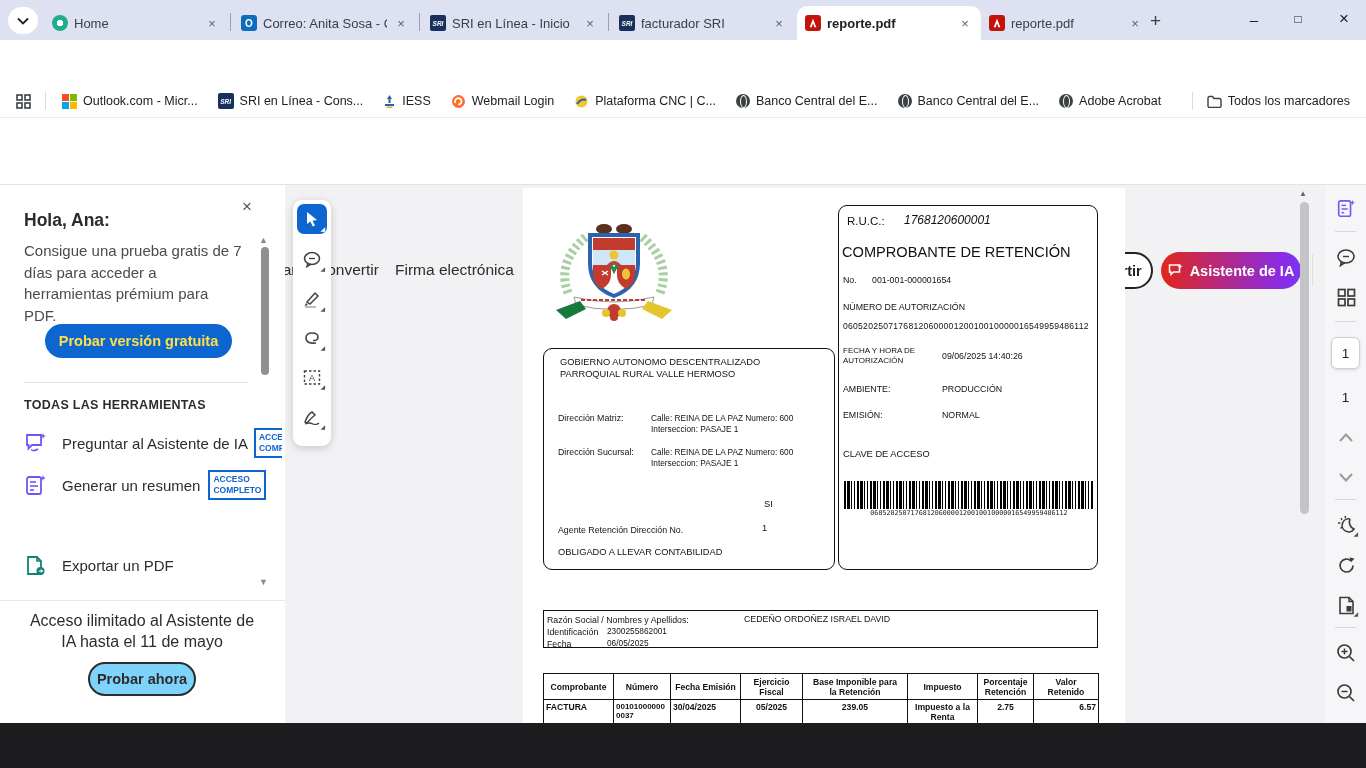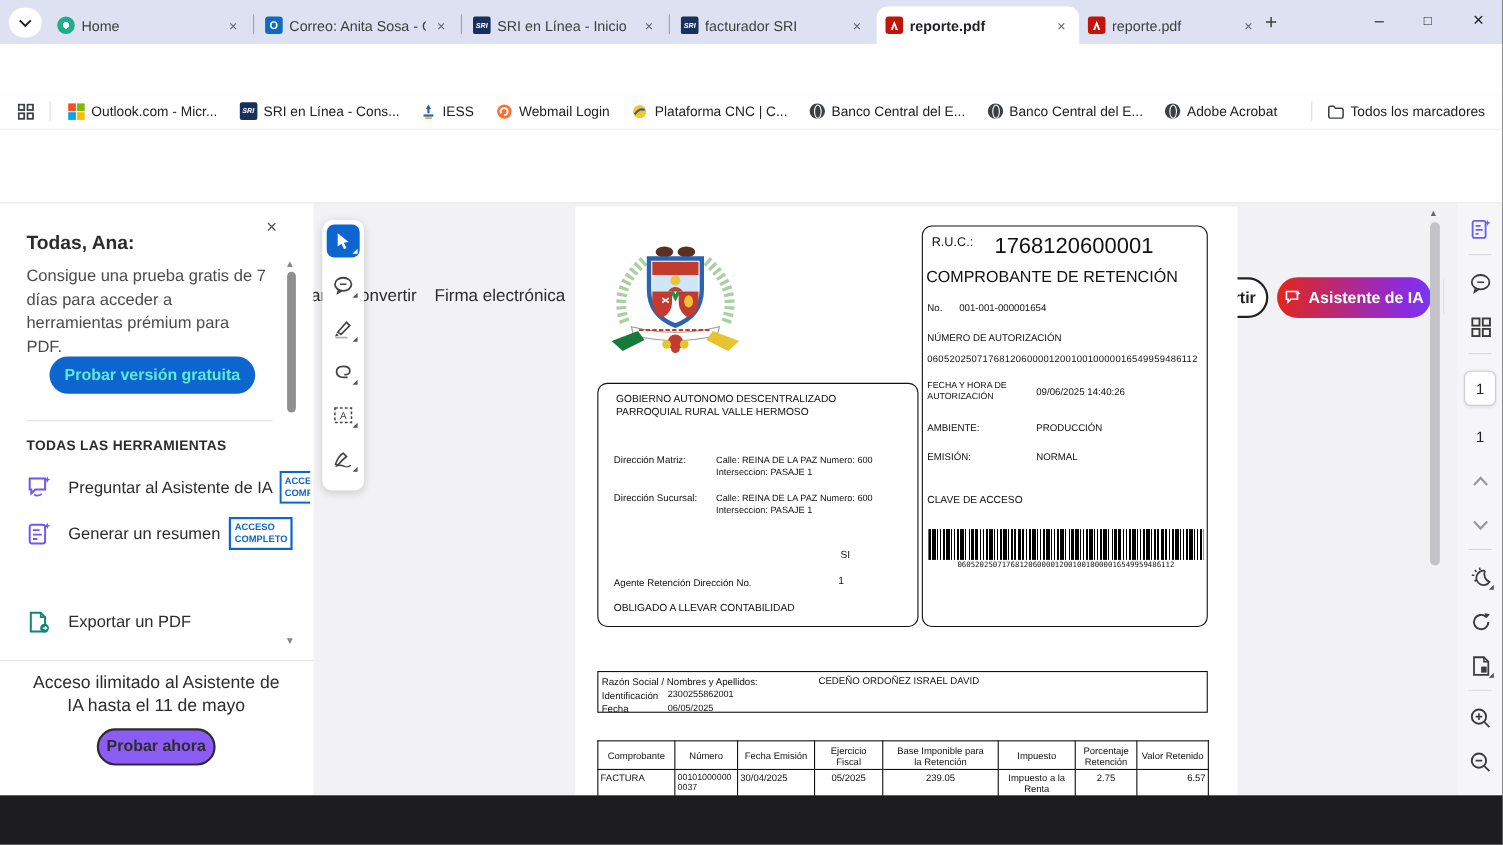--- a/index.html
+++ b/index.html
@@ -46,21 +46,21 @@
   
   .qstrip{position:absolute;left:293px;top:200px;width:38px;height:246px;background:#fff;border-radius:9px;box-shadow:0 2px 8px rgba(0,0,0,.18);}
   .qitem{position:absolute;left:4px;width:30px;height:30px;display:flex;align-items:center;justify-content:center;border-radius:7px;color:#444;}
   .qcorner{position:absolute;font-size:6px;color:#555;}
   
   .pdfpage{position:absolute;left:523px;top:188px;width:602px;height:560px;background:#fff;overflow:hidden;}
   .docbox{position:absolute;border:1.6px solid #111;border-radius:9px;background:#fff;}
   .dt{position:absolute;color:#111;}
   .barcode{position:absolute;background:repeating-linear-gradient(90deg,#000 0 2px,#fff 2px 3px,#000 3px 6.5px,#fff 6.5px 7.5px,#000 7.5px 8.5px,#fff 8.5px 10.5px,#000 10.5px 11.5px,#fff 11.5px 13px);}
   table.ret{border-collapse:collapse;table-layout:fixed;width:555px;}
-  table.ret th,table.ret td{border:1.4px solid #111;font-size:8.6px;color:#111;padding:2px 2px;font-weight:normal;}
+  table.ret th,table.ret td{border:1.4px solid #111;font-size:8.6px;color:#111;padding:2px 2px;font-weight:bold;}
   table.ret th{text-align:center;height:26px;}
   table.ret td{height:22px;vertical-align:top;}
   
   .rail{position:absolute;left:1325px;top:185px;width:41px;height:538px;background:#f6f6f8;}
   .ric{position:absolute;left:9px;width:24px;height:24px;display:flex;align-items:center;justify-content:center;color:#3b3b3b;}
   .rdiv{position:absolute;left:10px;width:21px;height:1px;background:#d9d9d9;}
   
   .taskbar{position:absolute;left:0;top:723px;width:1366px;height:45px;background:#1d1d1f;color:#fff;}
   svg{display:block;}
 </style>
@@ -321,23 +321,23 @@
           <path d="M12 1 l.7 1.8 L14.5 3.5 l-1.8 .7 L12 6 l-.7-1.8 L9.5 3.5 l1.8-.7 Z" fill="#fff"></path>
         </svg>
       <span>Asistente de IA</span>
     </div>
     <div class="abs" style="left:1312px;top:136px;width:1px;height:32px;background:#e0e0e0;"></div>
     <div class="abs" style="left:1328px;top:137px;width:30px;height:30px;border-radius:50%;background:radial-gradient(circle at 65% 30%,#9be8ff 0 6px,#18b9e8 7px 16px,#0a7fbd 17px);"></div>
   </div>
 
   <div class="lpanel">
     <div class="abs" style="left:242px;top:12px;font-size:17px;color:#555;">×</div>
-    <div class="abs" style="left:24px;top:25px;font-size:17.5px;font-weight:bold;color:#2c2c2c;">Todas, Ana:</div>
+    <div class="abs" style="left:24px;top:25px;font-size:17.5px;font-weight:bold;color:#2c2c2c;">Hola, Ana:</div>
     <div class="abs" style="left:24px;top:55px;width:218px;font-size:15px;line-height:21.5px;color:#4b4b4b;">Consigue una prueba gratis de 7 días para acceder a herramientas prémium para PDF.</div>
-    <div class="abs" style="left:45px;top:139px;width:187px;height:34px;border-radius:17px;background:#0d66d0;color:#5eead4;font-size:14.5px;font-weight:bold;display:flex;align-items:center;justify-content:center;">Probar versión gratuita</div>
+    <div class="abs" style="left:45px;top:139px;width:187px;height:34px;border-radius:17px;background:#0d66d0;color:#fde047;font-size:14.5px;font-weight:bold;display:flex;align-items:center;justify-content:center;">Probar versión gratuita</div>
     <div class="abs" style="left:24px;top:197px;width:224px;height:1px;background:#e1e1e1;"></div>
     <div class="abs" style="left:24px;top:213px;font-size:12.5px;font-weight:bold;letter-spacing:.3px;color:#2c2c2c;">TODAS LAS HERRAMIENTAS</div>
 
     <div class="toolitem" style="top:243px;">
       <svg width="24" height="23" viewBox="0 0 24 23">
           <path d="M3 3 h14 v10 h-9 l-3.5 3.5 V13 H3 Z" fill="none" stroke="#7155f6" stroke-width="1.8"></path>
           <path d="M19 1 l.8 2.2 L22 4 l-2.2 .8 L19 7 l-.8-2.2 L16 4 l2.2-.8 Z" fill="#7155f6"></path>
           <path d="M7 17.5 q3 2.5 7-0.5" fill="none" stroke="#7155f6" stroke-width="1.6"></path>
         </svg>
       <span class="lbl">Preguntar al Asistente de IA</span>
@@ -367,21 +367,21 @@
         </svg>
       <span class="lbl">Exportar un PDF</span>
     </div>
 
     <div class="abs" style="left:259px;top:50px;font-size:9px;color:#888;">▲</div>
     <div class="abs" style="left:261px;top:62px;width:8px;height:128px;border-radius:4px;background:#8f8f8f;"></div>
     <div class="abs" style="left:259px;top:392px;font-size:9px;color:#888;">▼</div>
 
     <div class="abs" style="left:0px;top:415px;width:285px;height:1px;background:#e7e7e7;"></div>
     <div class="abs" style="left:28px;top:425px;width:228px;font-size:16px;line-height:21px;color:#2c2c2c;text-align:center;">Acceso ilimitado al Asistente de IA hasta el 11 de mayo</div>
-    <div class="abs" style="left:88px;top:477px;width:108px;height:34px;border-radius:17px;border:2px solid #2c2c2c;color:#2c2c2c;font-size:14.5px;font-weight:bold;display:flex;align-items:center;justify-content:center;background:#8b5cf6;">Probar ahora</div>
+    <div class="abs" style="left:88px;top:477px;width:108px;height:34px;border-radius:17px;border:2px solid #2c2c2c;color:#2c2c2c;font-size:14.5px;font-weight:bold;display:flex;align-items:center;justify-content:center;background:#7dd3fc;">Probar ahora</div>
   </div>
 
   <div class="qstrip">
     <div class="qitem" style="top:4px;background:#0d66d0;">
       <svg width="14" height="16" viewBox="0 0 14 16">
           <path d="M2 1 L12 9 L7.5 9.7 L10 14.5 L7.8 15.5 L5.4 10.6 L2 13 Z" fill="#fff"></path>
         </svg>
       <span class="qcorner" style="right:2px;bottom:2px;color:#fff;">◢</span>
     </div>
     <div class="qitem" style="top:44px;">
@@ -458,21 +458,21 @@
       <div class="dt" style="left:14px;top:98px;font-size:8.8px;">Dirección Sucursal:</div>
       <div class="dt" style="left:107px;top:98px;width:168px;font-size:8.3px;line-height:10.5px;">Calle: REINA DE LA PAZ Numero: 600 Interseccion: PASAJE 1</div>
       <div class="dt" style="left:14px;top:150px;font-size:9.3px;margin-top:48px;">OBLIGADO A LLEVAR CONTABILIDAD</div>
       <div class="dt" style="left:220px;top:150px;font-size:9.3px;">SI</div>
       <div class="dt" style="left:14px;top:176px;font-size:8.8px;">Agente Retención Dirección No.</div>
       <div class="dt" style="left:218px;top:174px;font-size:9.3px;">1</div>
     </div>
 
     <div class="docbox" style="left:315px;top:17px;width:260px;height:365px;">
       <div class="dt" style="left:8px;top:9px;font-size:11.5px;">R.U.C.:</div>
-      <div class="dt" style="left:65px;top:7px;font-size:20px;">1768120600001</div>
+      <div class="dt" style="left:65px;top:7px;font-size:12px;font-style:italic;">1768120600001</div>
       <div class="dt" style="left:3px;top:38px;font-size:14.6px;">COMPROBANTE DE RETENCIÓN</div>
       <div class="dt" style="left:4px;top:69px;font-size:8.8px;">No.</div>
       <div class="dt" style="left:33px;top:69px;font-size:8.8px;">001-001-000001654</div>
       <div class="dt" style="left:4px;top:96px;font-size:8.8px;">NÚMERO DE AUTORIZACIÓN</div>
       <div class="dt" style="left:4px;top:115px;font-size:8.6px;letter-spacing:.25px;white-space:nowrap;">0605202507176812060000120010010000016549959486112</div>
       <div class="dt" style="left:4px;top:140px;width:80px;font-size:8px;line-height:9.5px;">FECHA Y HORA DE AUTORIZACIÓN</div>
       <div class="dt" style="left:103px;top:145px;font-size:8.8px;">09/06/2025 14:40:26</div>
       <div class="dt" style="left:4px;top:178px;font-size:8.8px;">AMBIENTE:</div>
       <div class="dt" style="left:103px;top:178px;font-size:8.8px;">PRODUCCIÓN</div>
       <div class="dt" style="left:4px;top:204px;font-size:8.8px;">EMISIÓN:</div>

